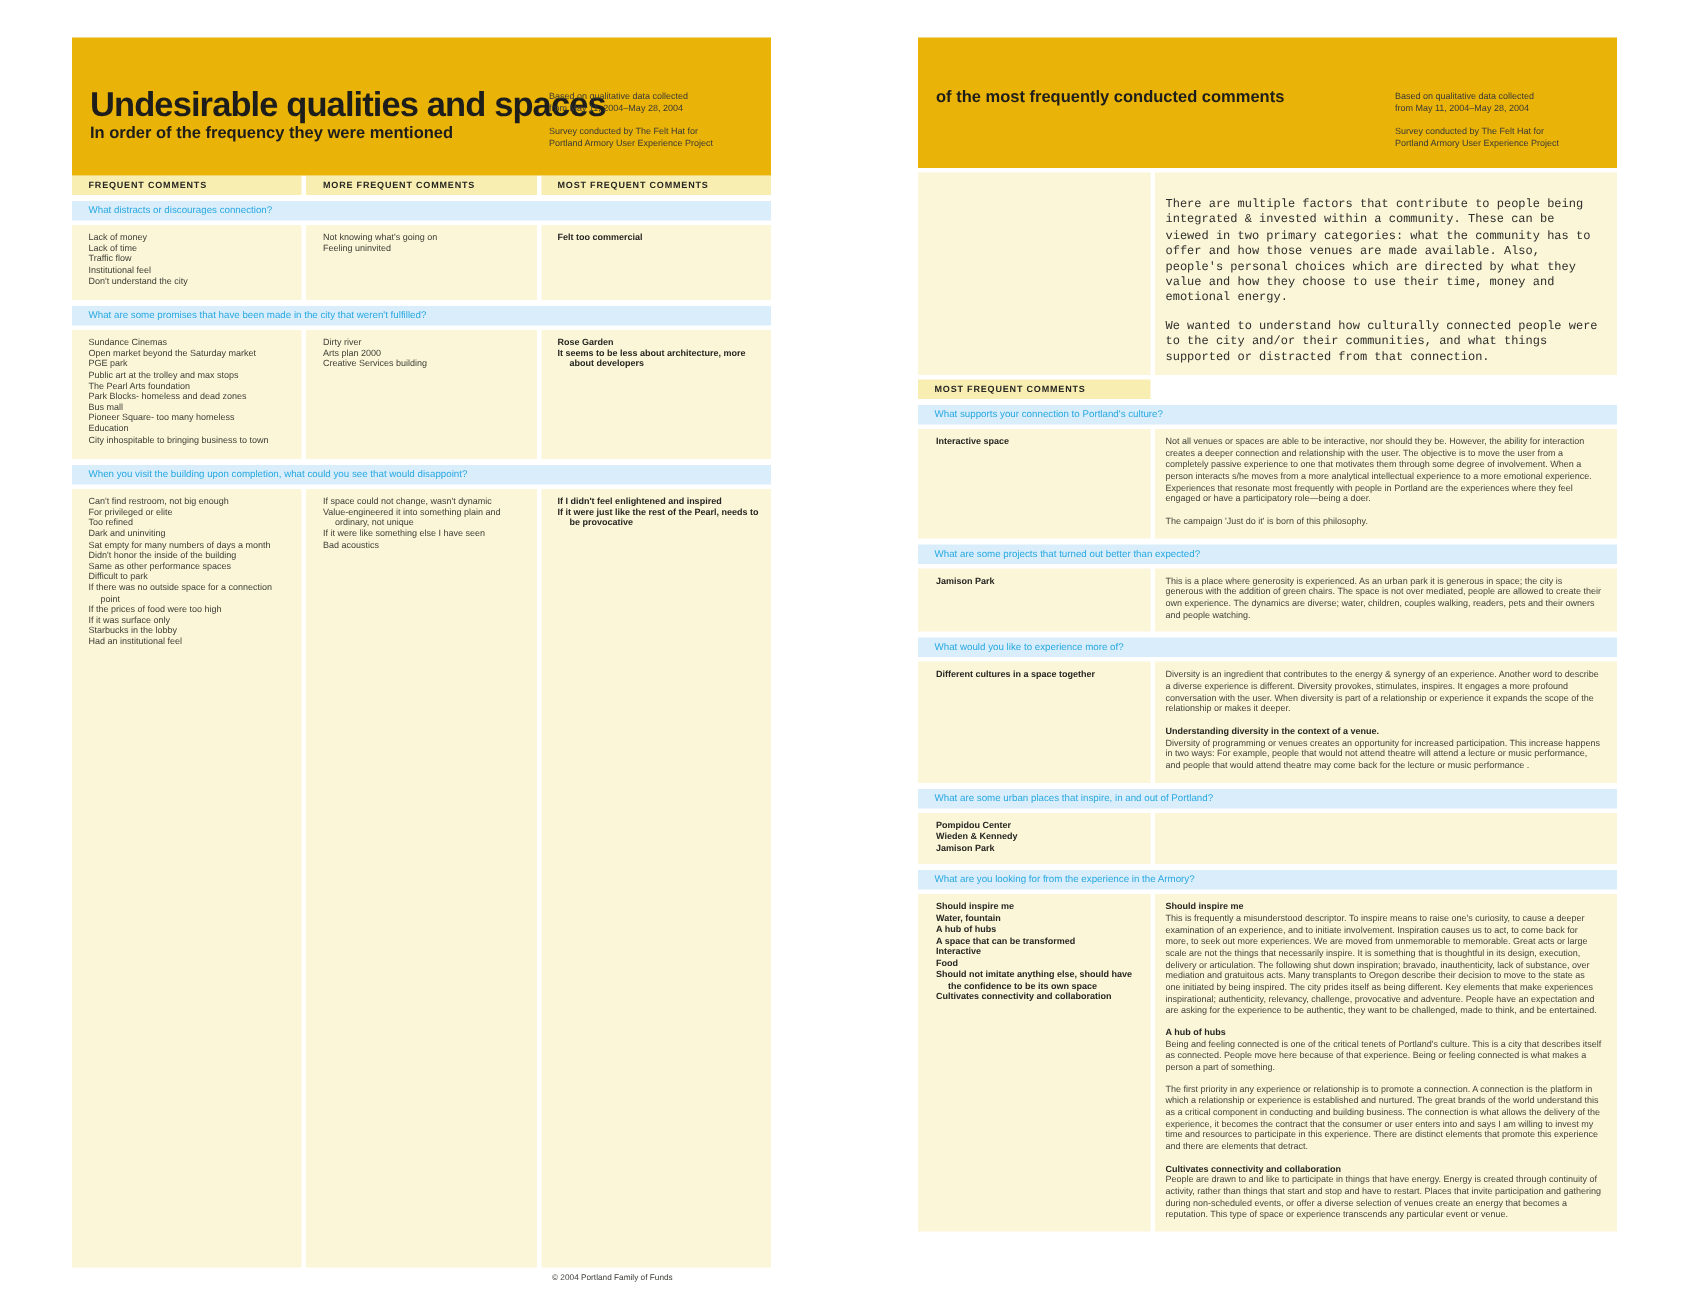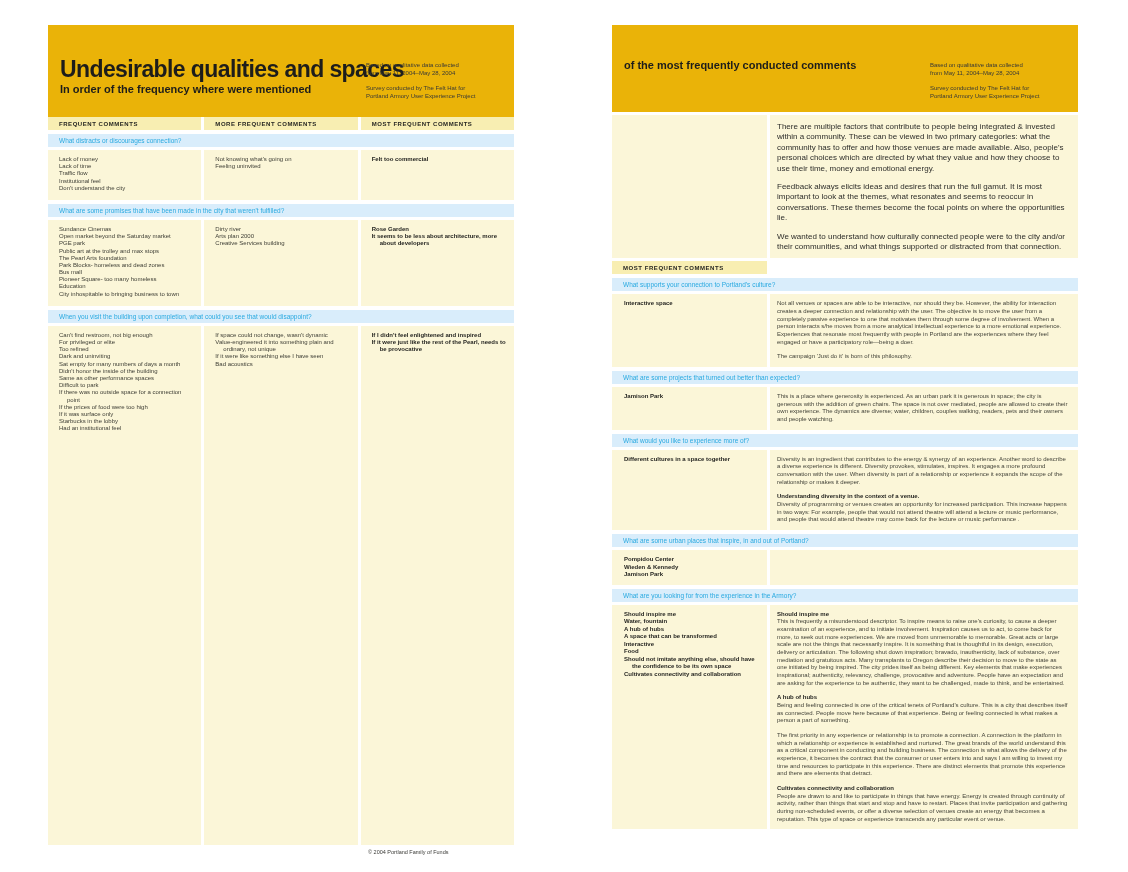--- a/index.html
+++ b/index.html
@@ -35,38 +35,38 @@
   .list > div{padding-left:8px;text-indent:-8px;}
 
   
   .r-label{width:155px;flex:none;padding:6px 8px 6px 12px;box-sizing:border-box;
            font-size:6px;font-weight:bold;color:#262622;line-height:1.25;}
   .r-content{flex:1;padding:6px 10px 6px 7px;box-sizing:border-box;font-size:6px;line-height:1.28;color:#44443a;}
   .blk{margin-bottom:7px;}
   .blk:last-child{margin-bottom:0;}
   .blk-b{font-weight:bold;color:#262622;margin-bottom:0;}
   .mfc-band{width:155px;margin-top:3px;flex:none;}
-  .intro-cell{flex:1;padding:7px 12px 6px 7px;box-sizing:border-box;
-              font-family:Liberation Sans, sans-serif;font-size:8px;line-height:1.3;color:#2d2d2a;}
+  .intro-cell{flex:1;padding:17px 12px 6px 7px;box-sizing:border-box;
+              font-family:Liberation Mono, monospace;font-size:8px;line-height:1.3;color:#2d2d2a;}
   .intro-cell .intro-p{margin-bottom:8px;}
   .intro-cell .intro-p:last-child{margin-bottom:0;}
   .spacer-cell{width:155px;flex:none;}
 
   .page-footer{flex:none;margin:4px 0 0 320px;font-size:5.5px;color:#3a3a36;}
 </style>
 </head>
 <body>
 
 <div class="canvas">
 
   <div class="page" id="left-page">
     <div class="page-header">
       <div class="title-block">
         <div class="page-title">Undesirable qualities and spaces</div>
-        <div class="page-subtitle">In order of the frequency where were mentioned</div>
+        <div class="page-subtitle">In order of the frequency they were mentioned</div>
       </div>
       <div class="meta-block">
         <div class="meta-para">
           <div>Based on qualitative data collected</div>
           <div>from May 11, 2004–May 28, 2004</div>
         </div>
         <div class="meta-para">
           <div>Survey conducted by The Felt Hat for</div>
           <div>Portland Armory User Experience Project</div>
         </div>
@@ -168,21 +168,20 @@
           <div>Survey conducted by The Felt Hat for</div>
           <div>Portland Armory User Experience Project</div>
         </div>
       </div>
     </div>
 
     <div class="row">
       <div class="spacer-cell cream"></div>
       <div class="intro-cell cream">
           <div class="intro-p">There are multiple factors that contribute to people being integrated &amp; invested within a community. These can be viewed in two primary categories: what the community has to offer and how those venues are made available. Also, people's personal choices which are directed by what they value and how they choose to use their time, money and emotional energy.</div>
-          <div class="intro-p">Feedback always elicits ideas and desires that run the full gamut. It is most important to look at the themes, what resonates and seems to reoccur in conversations. These themes become the focal points on where the opportunities lie.</div>
           <div class="intro-p">We wanted to understand how culturally connected people were to the city and/or their communities, and what things supported or distracted from that connection.</div>
         </div>
     </div>
 
     <div class="yellow-band mfc-band">MOST FREQUENT COMMENTS</div>
 
     <div class="qband">What supports your connection to Portland's culture?</div>
     <div class="row">
       <div class="r-label cream list">
           <div>Interactive space</div>

